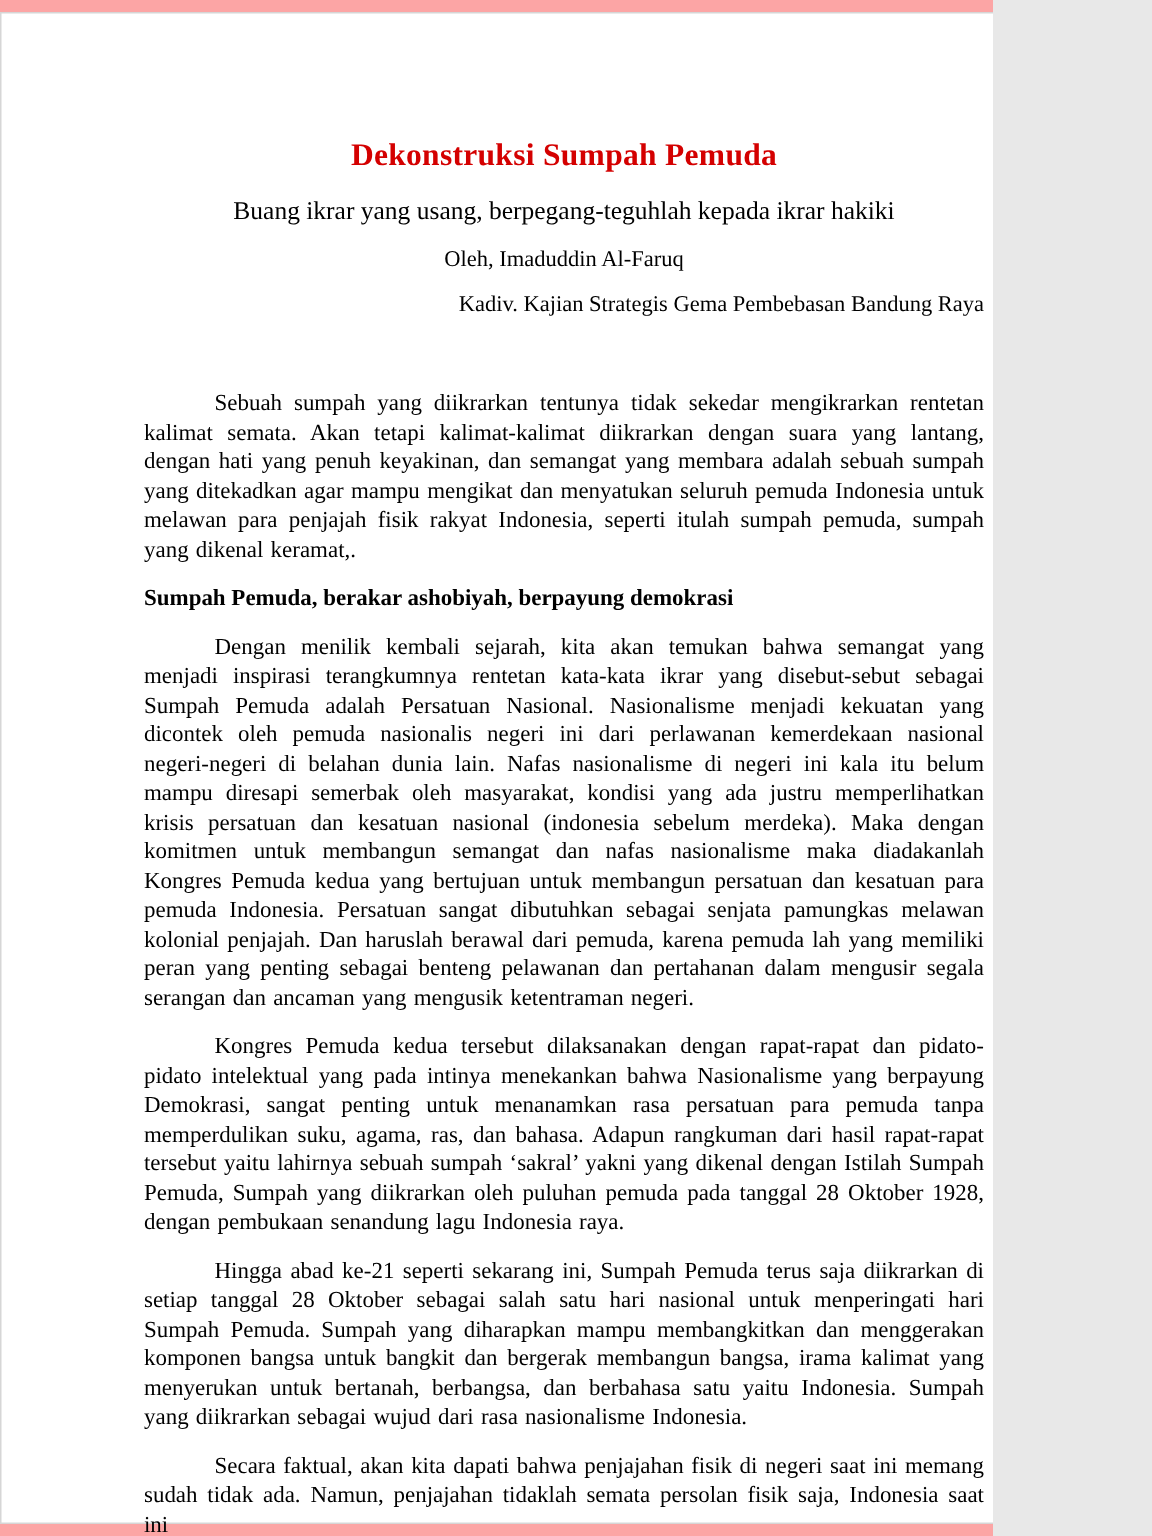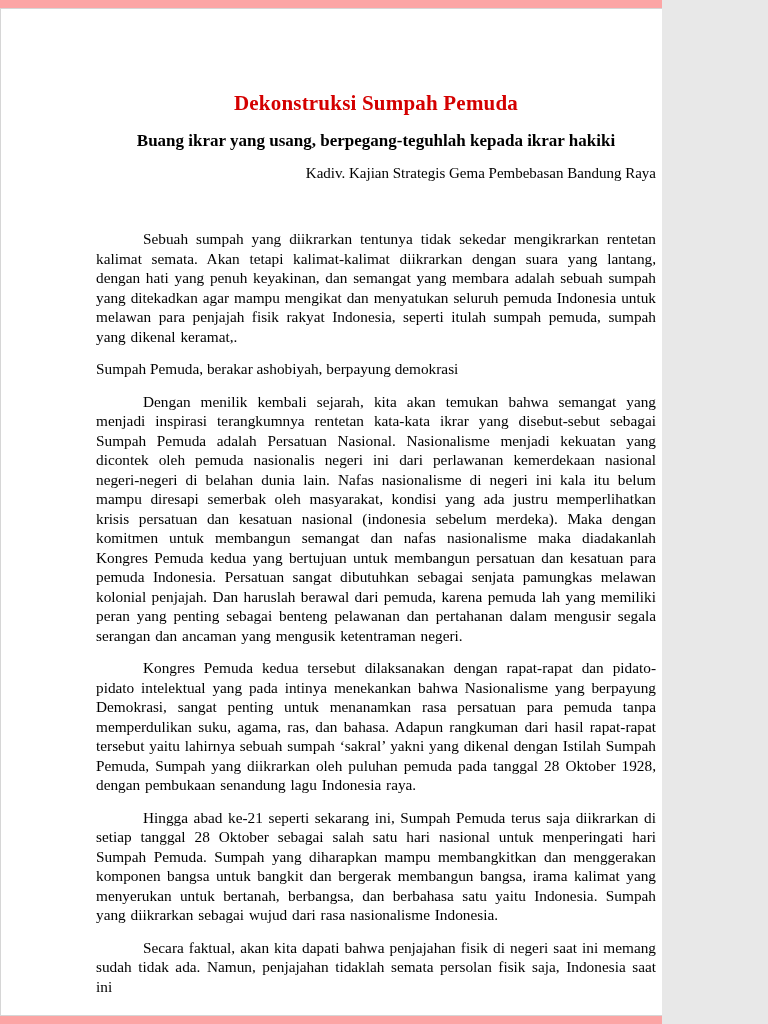--- a/index.html
+++ b/index.html
@@ -32,21 +32,21 @@
     color: var(--title-color, #d40000);
     font-size: 21px;
     font-weight: bold;
     text-align: center;
     margin-bottom: 15px;
     letter-spacing: 0.2px;
   }
 
   .doc-subtitle {
     font-size: 17px;
-    font-weight: bold;
+    font-weight: normal;
     text-align: center;
     margin-bottom: 14px;
   }
 
   .byline {
     font-size: 15px;
     text-align: center;
     margin-bottom: 13px;
   }
 
@@ -62,35 +62,36 @@
   }
 
   .para {
     text-align: justify;
     text-indent: 47px;
     margin-bottom: 13px;
     word-spacing: 1px;
   }
 
   .section-heading {
-    font-weight: normal;
+    font-weight: bold;
     font-size: 15.3px;
     margin: 2px 0 13px 0;
   }
 </style>
 </head>
 <body>
 
 <div class="viewer">
   <div class="page">
 
     <h1 class="doc-title">Dekonstruksi Sumpah Pemuda</h1>
 
     <h2 class="doc-subtitle">Buang ikrar yang usang, berpegang-teguhlah kepada ikrar hakiki</h2>
 
+    <p class="byline">Oleh, Imaduddin Al-Faruq</p>
 
     <p class="byline-role">Kadiv. Kajian Strategis Gema Pembebasan Bandung Raya</p>
 
     <article class="body-text">
 
       <p class="para">Sebuah sumpah yang diikrarkan tentunya tidak sekedar mengikrarkan rentetan kalimat semata. Akan tetapi kalimat-kalimat diikrarkan dengan suara yang lantang, dengan hati yang penuh keyakinan, dan semangat yang membara adalah sebuah sumpah yang ditekadkan agar mampu mengikat dan menyatukan seluruh pemuda Indonesia untuk melawan para penjajah fisik rakyat Indonesia, seperti itulah sumpah pemuda, sumpah yang dikenal keramat,.</p>
 
       <h3 class="section-heading">Sumpah Pemuda, berakar ashobiyah, berpayung demokrasi</h3>
 
       <p class="para">Dengan menilik kembali sejarah, kita akan temukan bahwa semangat yang menjadi inspirasi terangkumnya rentetan kata-kata ikrar yang disebut-sebut sebagai Sumpah Pemuda adalah Persatuan Nasional. Nasionalisme menjadi kekuatan yang dicontek oleh pemuda nasionalis negeri ini dari perlawanan kemerdekaan nasional negeri-negeri di belahan dunia lain. Nafas nasionalisme di negeri ini kala itu belum mampu diresapi semerbak oleh masyarakat, kondisi yang ada justru memperlihatkan krisis persatuan dan kesatuan nasional (indonesia sebelum merdeka). Maka dengan komitmen untuk membangun semangat dan nafas nasionalisme maka diadakanlah Kongres Pemuda kedua yang bertujuan untuk membangun persatuan dan kesatuan para pemuda Indonesia. Persatuan sangat dibutuhkan sebagai senjata pamungkas melawan kolonial penjajah. Dan haruslah berawal dari pemuda, karena pemuda lah yang memiliki peran yang penting sebagai benteng pelawanan dan pertahanan dalam mengusir segala serangan dan ancaman yang mengusik ketentraman negeri.</p>

